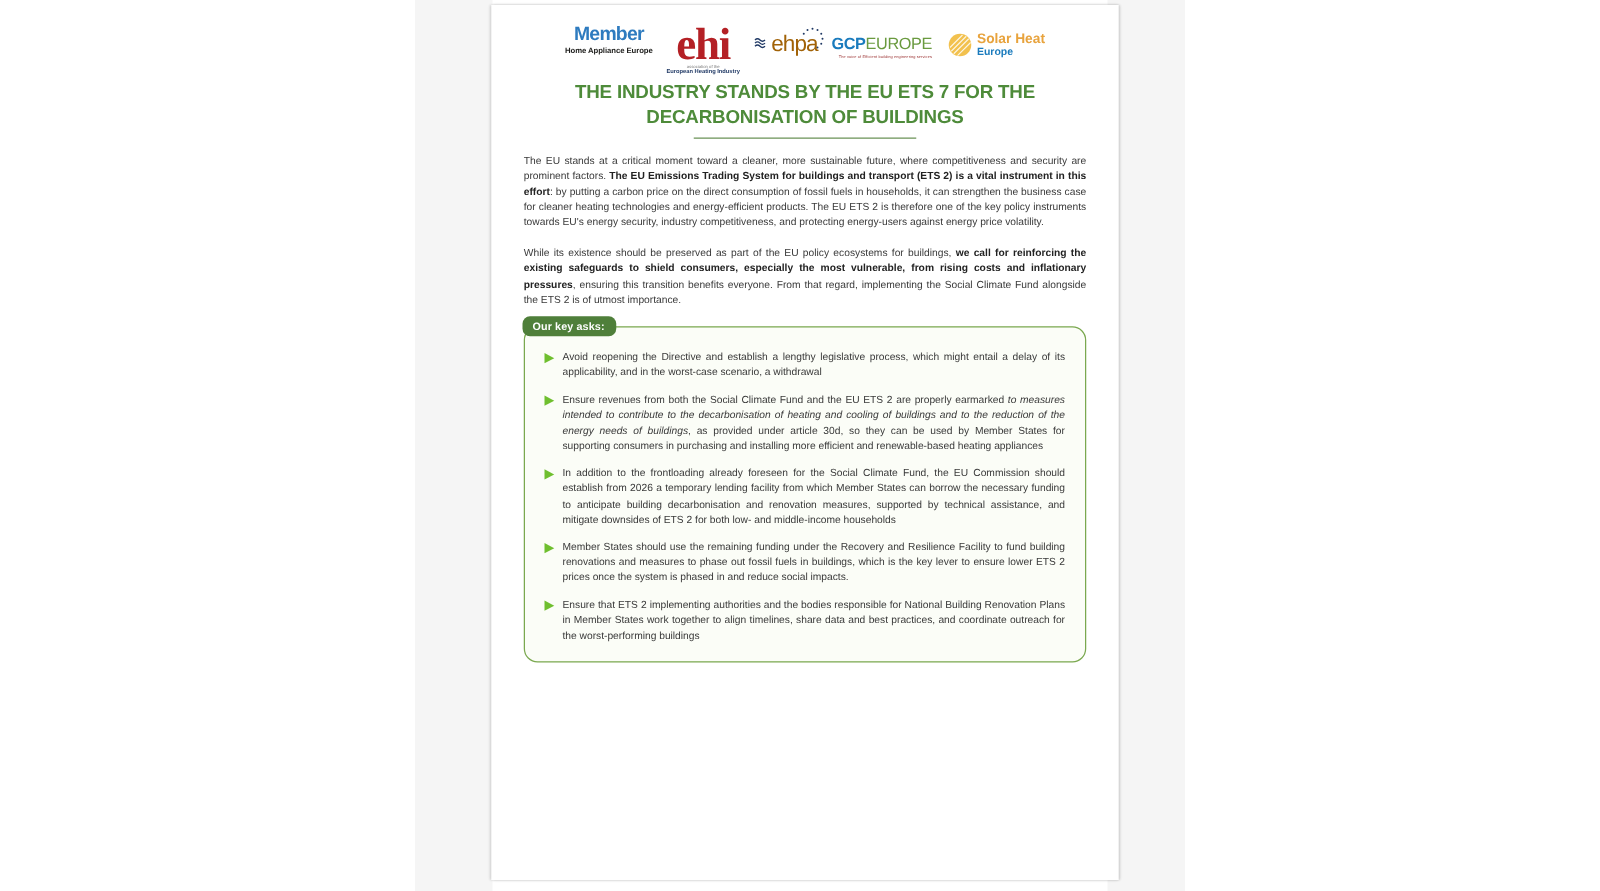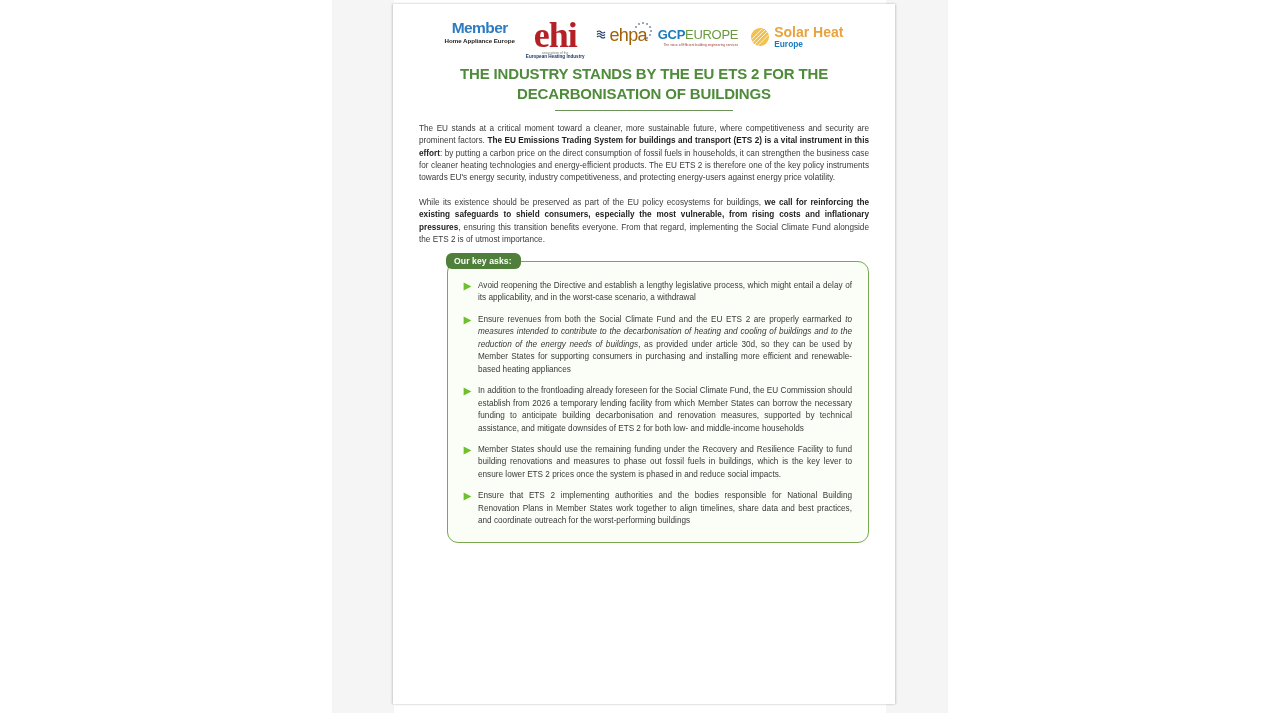--- a/index.html
+++ b/index.html
@@ -98,21 +98,21 @@
 
   .gcp-wrap { text-align: right; padding-top: 8px; }
   .gcp-word { font-size: 13px; font-weight: 700; line-height: 1; letter-spacing: -0.3px; }
   .gcp-word .gcp { color: #1a7bbd; }
   .gcp-word .eur { color: #6a9a3f; font-weight: 400; }
   .gcp-sub { font-size: 3.1px; color: #9a3030; margin-top: 2px; letter-spacing: 0.1px; }
 
   .she-wrap { display: flex; align-items: center; gap: 3px; padding-top: 5px; }
   .she-sun { width: 22px; height: 22px; }
   .she-text { line-height: 1.05; }
-  .she-l1 { font-size: 14px; font-weight: 700; color: #e8a33d; text-align: right; }
+  .she-l1 { font-size: 11px; font-weight: 700; color: #e8a33d; text-align: right; }
   .she-l2 { font-size: 8.4px; font-weight: 700; color: #1a7bbd; }
 
   .doc-date {
     text-align: right;
     font-size: 8px;
     color: #1d1d1b;
     margin-top: 1px;
     padding-right: 2px;
     letter-spacing: 0.1px;
   }
@@ -155,21 +155,20 @@
   .body-para b { color: #222222; font-weight: 700; }
 
   
   .asks-box {
     position: relative;
     margin-top: 14px;
     border: 1.6px solid #7aa84f;
     border-radius: 11px;
     background: #fbfdf7;
     padding: 18px 12px 12px 12px;
-    margin-left: 28px;
   }
   .asks-badge {
     position: absolute;
     top: -9px;
     left: -2px;
     background: #4f7f3a;
     color: #ffffff;
     font-size: 8.6px;
     font-weight: 700;
     letter-spacing: 0.1px;
@@ -270,21 +269,21 @@
         </span>
         <span class="she-text">
           <span class="she-l1" style="display:block">Solar Heat</span>
           <span class="she-l2" style="display:block">Europe</span>
         </span>
       </div>
 
     </div>
 
 
-    <div class="main-title">THE INDUSTRY STANDS BY THE EU ETS 2 FOR THE DECARBONISATION OF BUILDINGS</div>
+    <div class="main-title">THE INDUSTRY STANDS BY THE EU ETS 7 FOR THE DECARBONISATION OF BUILDINGS</div>
     <div class="title-rule"></div>
 
     <div id="paragraphs">
         <div class="body-para"><span>The EU stands at a critical moment toward a cleaner, more sustainable future, where competitiveness and security are prominent factors. </span><b>The EU Emissions Trading System for buildings and transport (ETS 2) is a vital instrument in this effort</b><span>: by putting a carbon price on the direct consumption of fossil fuels in households, it can strengthen the business case for cleaner heating technologies and energy-efficient products. The EU ETS 2 is therefore one of the key policy instruments towards EU's energy security, industry competitiveness, and protecting energy-users against energy price volatility.</span></div>
         <div class="body-para"><span>While its existence should be preserved as part of the EU policy ecosystems for buildings, </span><b>we call for reinforcing the existing safeguards to shield consumers, especially the most vulnerable, from rising costs and inflationary pressures</b><span>, ensuring this transition benefits everyone. From that regard, implementing the Social Climate Fund alongside the ETS 2 is of utmost importance.</span></div>
       </div>
 
     <div class="asks-box">
       <div class="asks-badge">Our key asks:</div>
       <div id="asks-list">

